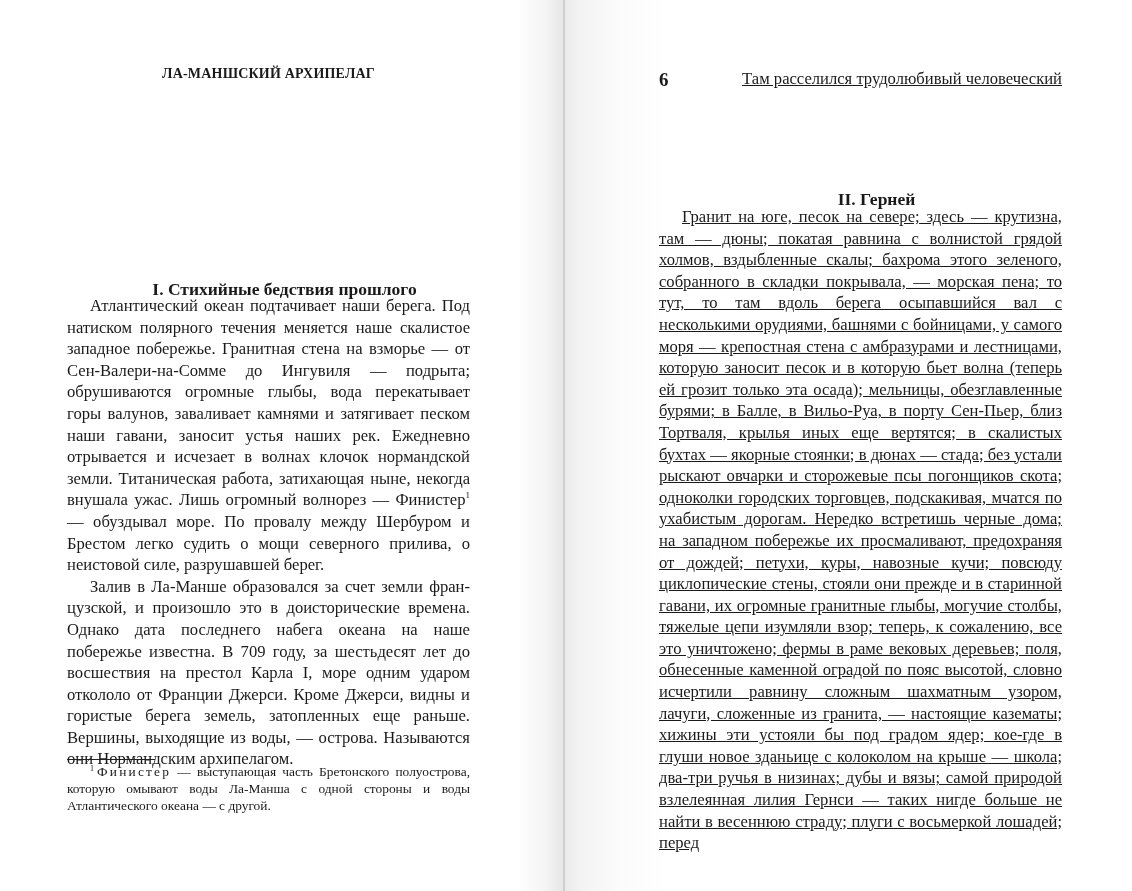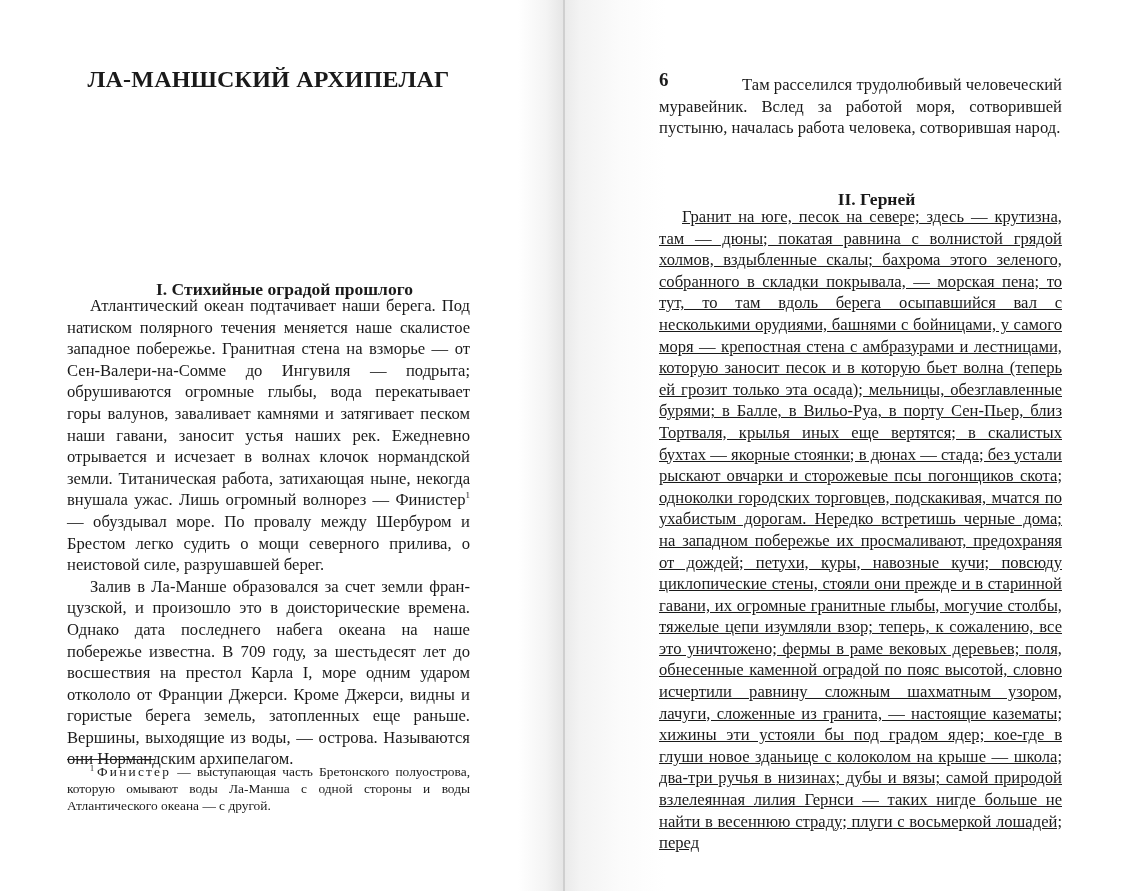--- a/index.html
+++ b/index.html
@@ -14,21 +14,21 @@
     .page { position: relative; height: 891px; background: #fff; }
     .page-left { width: 563px; background: linear-gradient(to right, #ffffff 0%, #ffffff 92%, #f4f4f4 97%, #e6e6e6 100%); }
     .page-right { width: 569px; background: linear-gradient(to right, #e9e9e9 0%, #f3f3f3 3%, #fbfbfb 10%, #ffffff 18%, #ffffff 100%); }
     .spine { position: absolute; left: 563px; top: 0; width: 2px; height: 891px; background: #cfcfcf; }
 
     .left-text { position: absolute; left: 67px; width: 403px; }
     .right-text { position: absolute; left: 659px; width: 403px; }
 
     .book-title {
       position: absolute; left: 67px; width: 403px; top: 66px;
-      text-align: center; font-weight: bold; font-size: 24px; letter-spacing: 0.2px;
+      text-align: center; font-weight: bold; font-size: 14px; letter-spacing: 0.2px;
     }
     .chapter-title {
       text-align: center; font-weight: bold; font-size: 17.5px; margin: 16px;
     }
     .para {
       margin: 0; font-size: 16.6px; line-height: 21.6px; text-align: justify;
       text-indent: 23px; hyphens: manual;
     }
     .para.noindent { text-indent: 0; }
     .sup { font-size: 9px; vertical-align: super; line-height: 0; }
@@ -40,53 +40,53 @@
     .footnote {
       position: absolute; left: 67px; width: 403px; top: 763px;
       font-size: 13.4px; line-height: 17px; text-align: justify; margin: 0;
     }
     .footnote .fn-num { font-size: 8px; vertical-align: super; line-height: 0; margin-left: 23px; margin-right: 3px; }
     .footnote .spaced { letter-spacing: 2.2px; }
 
     .page-number {
       position: absolute; left: 659px; top: 69px; font-weight: bold; font-size: 19px;
     }
-    #cont-body { top: 74px; }
+    #cont-body { top: 68px; text-decoration: underline; }
     #cont-body .first-line-wrap { padding-left: 60px; display: block; }
     #ch2-title { position: absolute; left: 659px; width: 403px; top: 173px; }
     #ch2-body { top: 206px; text-decoration: underline; }
   </style>
 </head>
 <body>
 
 <div class="spread">
   <div class="page page-left">
     <div class="book-title">ЛА-МАНШСКИЙ АРХИПЕЛАГ</div>
 
-    <h2 id="ch1-title" class="chapter-title">I. Стихийные оградой прошлого</h2>
+    <h2 id="ch1-title" class="chapter-title">I. Стихийные бедствия прошлого</h2>
 
     <div id="ch1-body" class="left-text">
       <p class="para"><span>Атлантический океан подтачивает наши бере­га. Под натиском полярного течения меняется наше скалистое западное побережье. Гранитная стена на взморье — от Сен-Валери-на-Сомме до Ингувиля — подрыта; обрушиваются огромные глыбы, вода пе­рекатывает горы валунов, заваливает камнями и за­тягивает песком наши гавани, заносит устья наших рек. Ежедневно отрывается и исчезает в волнах кло­чок нормандской земли. Титаническая работа, зати­хающая ныне, некогда внушала ужас. Лишь огром­ный волнорез — Финистер</span><span class="sup">1</span><span> — обуздывал море. По провалу между Шербуром и Брестом легко судить о мощи северного прилива, о неистовой силе, раз­рушавшей берег.</span></p>
       <p class="para">Залив в Ла-Манше образовался за счет земли фран­цузской, и произошло это в доисторические време­на. Однако дата последнего набега океана на наше побережье известна. В 709 году, за шестьдесят лет до восшествия на престол Карла I, море одним ударом откололо от Франции Джерси. Кроме Джерси, вид­ны и гористые берега земель, затопленных еще рань­ше. Вершины, выходящие из воды, — острова. На­зываются они Нормандским архипелагом.</p>
     </div>
 
     <div class="fn-rule"></div>
     <p class="footnote"><span class="fn-num">1</span><span class="spaced">Финистер</span><span> — выступающая часть Бретонского полуо­строва, которую омывают воды Ла-Манша с одной стороны и воды Атлантического океана — с другой.</span></p>
   </div>
 
   <div class="page page-right">
     
   </div>
 </div>
 
 <div class="spine"></div>
 
 <div class="page-number">6</div>
 
 <div id="cont-body" class="right-text">
-  <p class="para noindent"><span class="first-line-wrap" style="text-align:right;">Там расселился трудолюбивый человеческий</span><span>муравейник. Вслед за работой моря, сотво­рившей пустыню, началась работа человека, сотво­рившая народ.</span></p>
+  <p class="para noindent"><span class="first-line-wrap" style="text-align:right;">Там расселился трудолюбивый человеческий</span></p>
 </div>
 
 <h2 id="ch2-title" class="chapter-title">II. Герней</h2>
 
 <div id="ch2-body" class="right-text">
   <p class="para">Гранит на юге, песок на севере; здесь — крутиз­на, там — дюны; покатая равнина с волнистой гря­дой холмов, вздыбленные скалы; бахрома этого зе­леного, собранного в складки покрывала, — мор­ская пена; то тут, то там вдоль берега осыпавшийся вал с несколькими орудиями, башнями с бойница­ми, у самого моря — крепостная стена с амбразура­ми и лестницами, которую заносит песок и в кото­рую бьет волна (теперь ей грозит только эта осада); мельницы, обезглавленные бурями; в Балле, в Виль­о-Руа, в порту Сен-Пьер, близ Тортваля, крылья иных еще вертятся; в скалистых бухтах — якорные стоянки; в дюнах — стада; без устали рыскают овчар­ки и сторожевые псы погонщиков скота; одноколки городских торговцев, подскакивая, мчатся по ухаби­стым дорогам. Нередко встретишь черные дома; на западном побережье их просмаливают, предохра­няя от дождей; петухи, куры, навозные кучи; повсю­ду циклопические стены, стояли они прежде и в ста­ринной гавани, их огромные гранитные глыбы, мо­гучие столбы, тяжелые цепи изумляли взор; теперь, к сожалению, все это уничтожено; фермы в раме ве­ковых деревьев; поля, обнесенные каменной оградой по пояс высотой, словно исчертили равнину слож­ным шахматным узором, лачуги, сложенные из гра­нита, — настоящие казематы; хижины эти устояли бы под градом ядер; кое-где в глуши новое зданьице с колоколом на крыше — школа; два-три ручья в ни­зинах; дубы и вязы; самой природой взлелеянная лилия Гернси — таких нигде больше не найти в ве­сеннюю страду; плуги с восьмеркой лошадей; перед</p>
 </div>
 
 </body></html>

